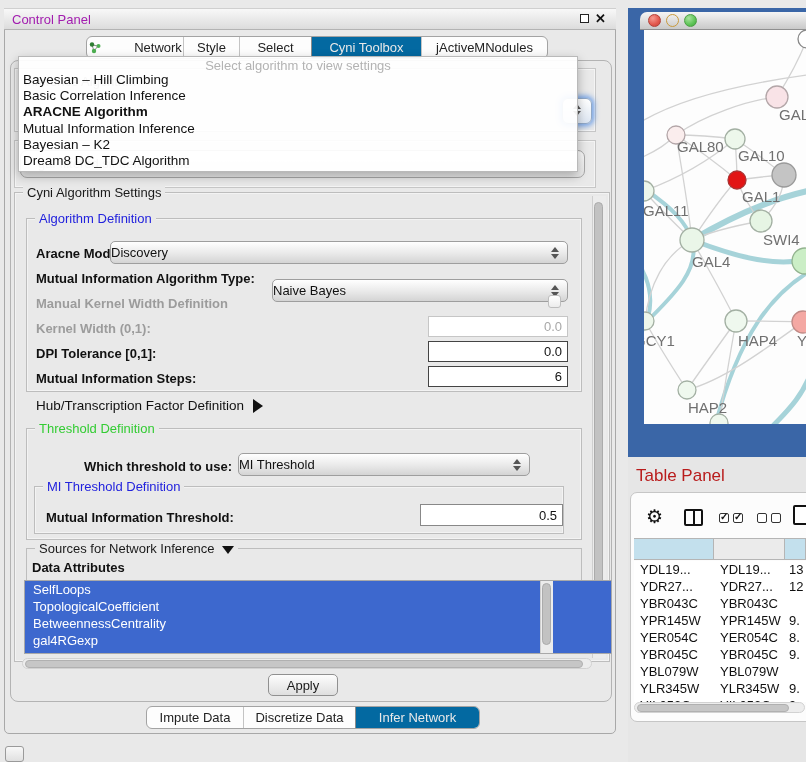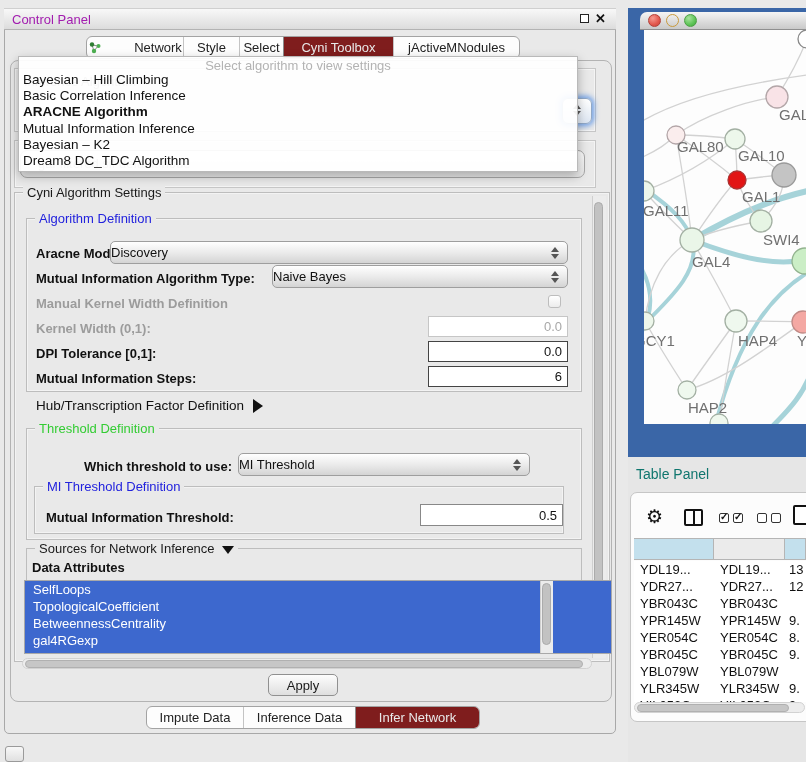--- a/index.html
+++ b/index.html
@@ -11,21 +11,21 @@
   .cp-window{left:4px;top:8px;width:612px;height:726px;background:#E9E9E9;border:1px solid #A8A8A8;border-radius:0 0 5px 5px;}
   .cp-titlebar{left:4px;top:8px;width:612px;height:22px;background:linear-gradient(#F8F8F8,#DCDCDC);border-bottom:1px solid #B3B3B3;border-top:1px solid #CFCFCF;}
   .cp-title{left:12px;top:12px;font-size:13px;color:#a21caf;}
   .float-btn{left:580px;top:14px;width:9px;height:9px;border:1.5px solid #222;background:#fff;}
   .close-btn{left:595px;top:11px;font-size:13px;font-weight:bold;color:#111;}
 
   
   .tabstrip{display:flex;background:#FDFDFD;border:1px solid #A3A3A3;border-radius:6px;overflow:hidden;height:23px;}
   .tabstrip .tab{display:flex;align-items:center;justify-content:center;gap:5px;font-size:13px;color:#222;border-left:1px solid #C4C4C4;height:100%;}
   .tabstrip .tab:first-child{border-left:none;gap:33px;}
-  .tabstrip .tab.sel{background:#7f1d1d;color:#E9E9E9;border-left-color:#8C8C8C;}
+  .tabstrip .tab.sel{background:#0369a1;color:#E9E9E9;border-left-color:#8C8C8C;}
 
   .content-panel{left:10px;top:60px;width:602px;height:642px;background:#E9E9E9;border:1px solid #B3B3B3;border-radius:8px;}
 
   
   .ghost-group{border:1px solid #C6C6C6;box-shadow:inset 0 0 0 1px #F4F4F4;}
   .ghost-label{font-size:13px;color:#777;}
   .ghost-combo{border:1px solid #A8A8A8;border-radius:7px;background:linear-gradient(#FBFBFB,#E6E6E6);}
   .ghost-combo-text{font-size:13px;color:#888;}
   .focus-combo{width:30px;height:26px;border:1px solid #8FA8C8;border-radius:6px;background:linear-gradient(#FFF,#DDE6F2);box-shadow:0 0 5px 2.5px rgba(95,150,230,.8);}
 
@@ -70,21 +70,21 @@
 
   .apply-btn{width:70px;height:22px;border:1px solid #909090;border-radius:5px;background:linear-gradient(#FDFDFD,#DFDFDF);font-size:13px;color:#1A1A1A;display:flex;align-items:center;justify-content:center;}
 
   
   .blue-bg{left:628px;top:8px;width:178px;height:449px;background:#3A66A7;}
   .net-titlebar{left:640px;top:12px;width:166px;height:18px;border-radius:7px 0 0 0;background:linear-gradient(#F5F5F5,#C9C9C9);border-bottom:1px solid #8F8F8F;}
   .light{width:13px;height:13px;border-radius:50%;top:2px;position:absolute;}
   .net-canvas{left:644px;top:30px;width:162px;height:394px;background:#FDFDFD;overflow:hidden;}
 
   .table-section{left:628px;top:457px;width:178px;height:305px;background:#E6E6E6;}
-  .tp-title{left:636px;top:466px;font-size:14px;color:#0f766e;}
+  .tp-title{left:636px;top:466px;font-size:17px;color:#b91c1c;}
   .tp-box{left:630px;top:492px;width:190px;height:230px;background:#FCFCFC;border:1px solid #C6C6C6;border-radius:7px;}
   .gear{font-size:19px;color:#111;line-height:19px;}
   .colicon{width:19px;height:17px;border:2px solid #111;border-radius:2px;}
   .colicon i{display:block;width:2px;height:100%;background:#111;margin:0 auto;}
   .cb{width:10px;height:10px;border:1.5px solid #333;border-radius:2px;display:inline-block;position:relative;background:#FFF;}
   .cb.on:after{content:"✓";position:absolute;left:0px;top:-3px;font-size:10px;font-weight:bold;color:#111;}
   .pageicon{width:16px;height:20px;border:2px solid #111;border-radius:2px;background:#FFF;}
 
   .thead{display:flex;height:22px;border-top:1px solid #B5B5B5;border-bottom:1px solid #B5B5B5;}
   .th{font-size:13px;color:#222;display:flex;align-items:center;justify-content:center;border-right:1px solid #B5B5B5;height:100%;}
@@ -115,21 +115,21 @@
           <line x1="10" y1="5" x2="6" y2="10" stroke="#888"></line>
           <circle cx="4" cy="3.5" r="2.2" fill="#2E7D32"></circle>
           <circle cx="10.5" cy="5" r="2" fill="#4CAF50"></circle>
           <circle cx="6" cy="10" r="2.2" fill="#4CAF50"></circle>
         </svg>
         <span>Network</span>
       </div>
       <div class="tab" style="width: 56px;">
         <span>Style</span>
       </div>
-      <div class="tab" style="width: 44px;">
+      <div class="tab" style="width: 72px;">
         <span>Select</span>
       </div>
       <div class="tab sel" style="width: 110px;">
         <span>Cyni Toolbox</span>
       </div>
       <div class="tab" style="width: 126px;">
         <span>jActiveMNodules</span>
       </div>
     </div>
 
@@ -172,21 +172,21 @@
   </div>
   <div class="abs lbl" style="left:36px;top:246px;">Aracne Mode:</div>
   <div class="abs combo" style="left:110px;top:241px;width:458px;">
     <span class="cval">Discovery</span>
     <span class="spin">
         <i class="up"></i>
         <i class="dn"></i>
       </span>
   </div>
   <div class="abs lbl" style="left:36px;top:271px;">Mutual Information Algorithm Type:</div>
-  <div class="abs combo" style="left:272px;top:265px;width:296px;gap:16px;">
+  <div class="abs combo" style="left:272px;top:279px;width:296px;gap:16px;">
     <span class="cval">Naive Bayes</span>
     <span class="spin">
         <i class="up"></i>
         <i class="dn"></i>
       </span>
   </div>
   <div class="abs lbl dis" style="left:36px;top:296px;">Manual Kernel Width Definition</div>
   <div class="abs checkbox" style="left:548px;top:295px;"></div>
   <div class="abs lbl dis" style="left:36px;top:321px;">Kernel Width (0,1):</div>
   <input class="abs numfield dis" style="left: 428px; top: 316px;" readonly="" value="0.0">
@@ -233,21 +233,21 @@
     <div class="hthumb" style="left:2px;width:558px;"></div>
   </div>
 
   <div class="abs apply-btn" style="left:268px;top:674px;">Apply</div>
 
   <div class="abs tabstrip" style="left:146px;top:706px;" id="bottom-tabs">
       <div class="tab" style="width: 96px;">
         <span>Impute Data</span>
       </div>
       <div class="tab" style="width: 112px;">
-        <span>Inference Data</span>
+        <span>Discretize Data</span>
       </div>
       <div class="tab sel" style="width: 124px;">
         <span>Infer Network</span>
       </div>
     </div>
 
   <div class="abs mini-btn"></div>
 
   <div class="abs blue-bg"></div>
   <div class="abs net-titlebar">

